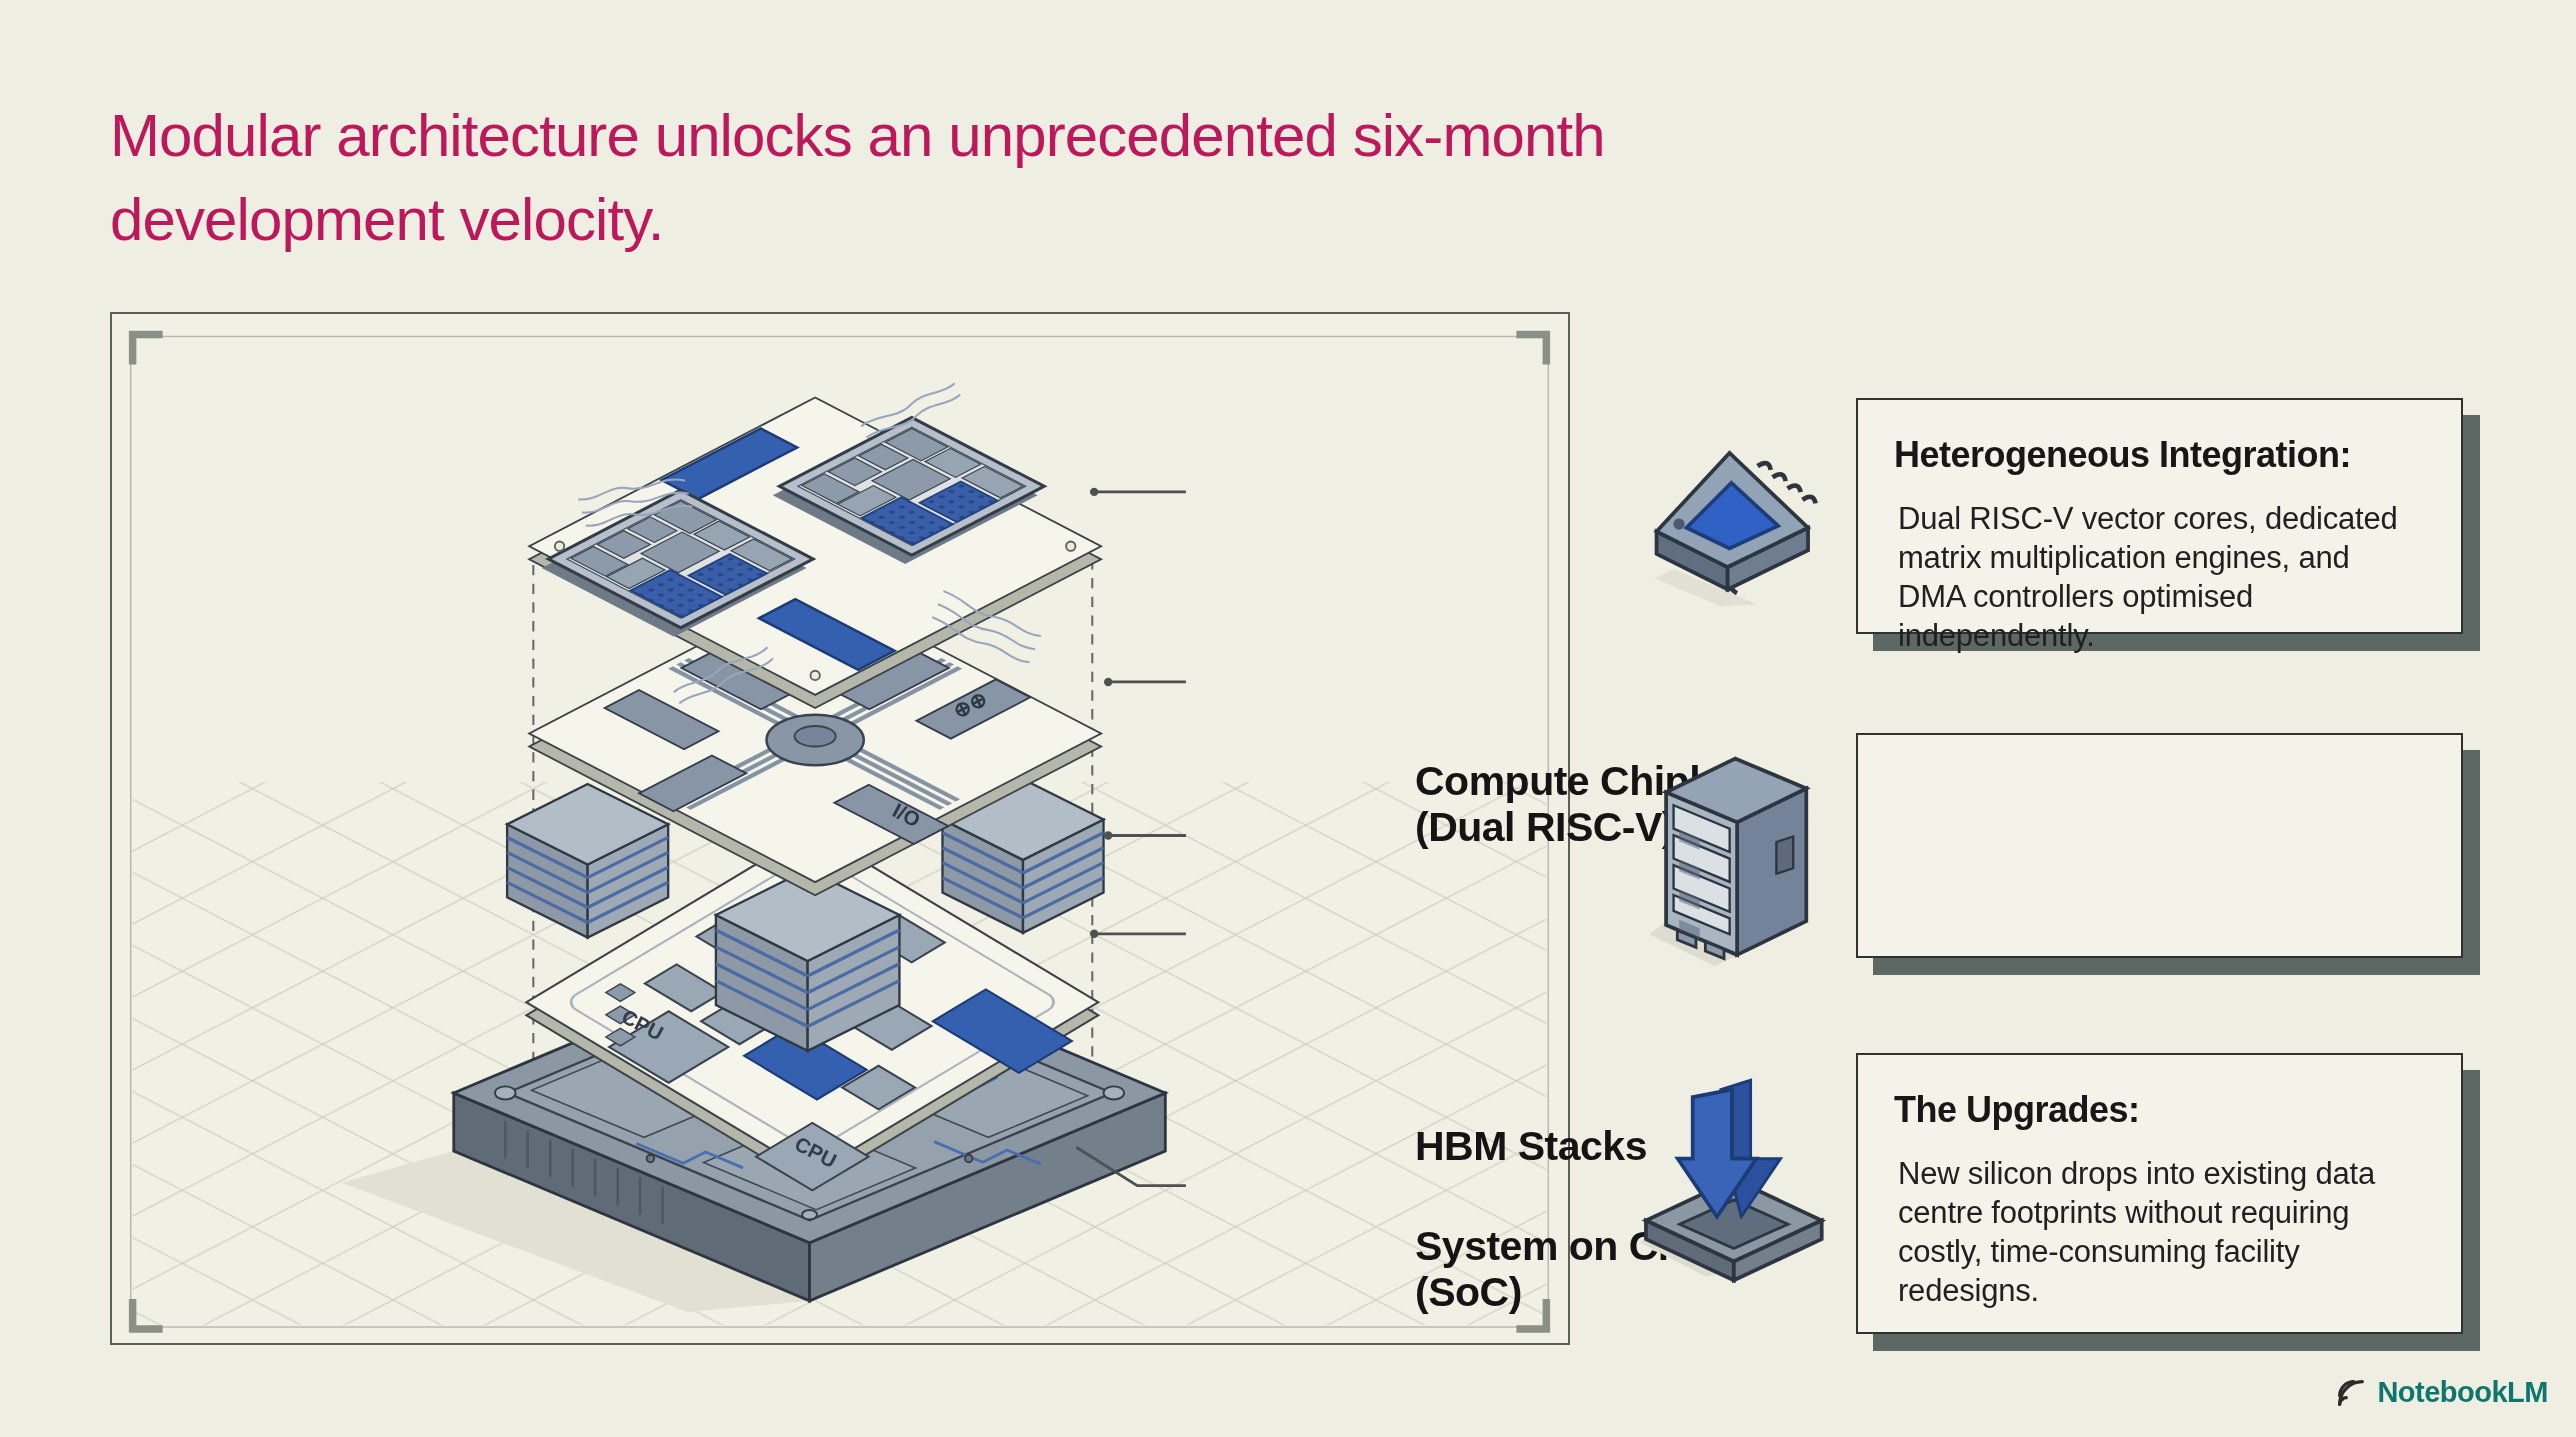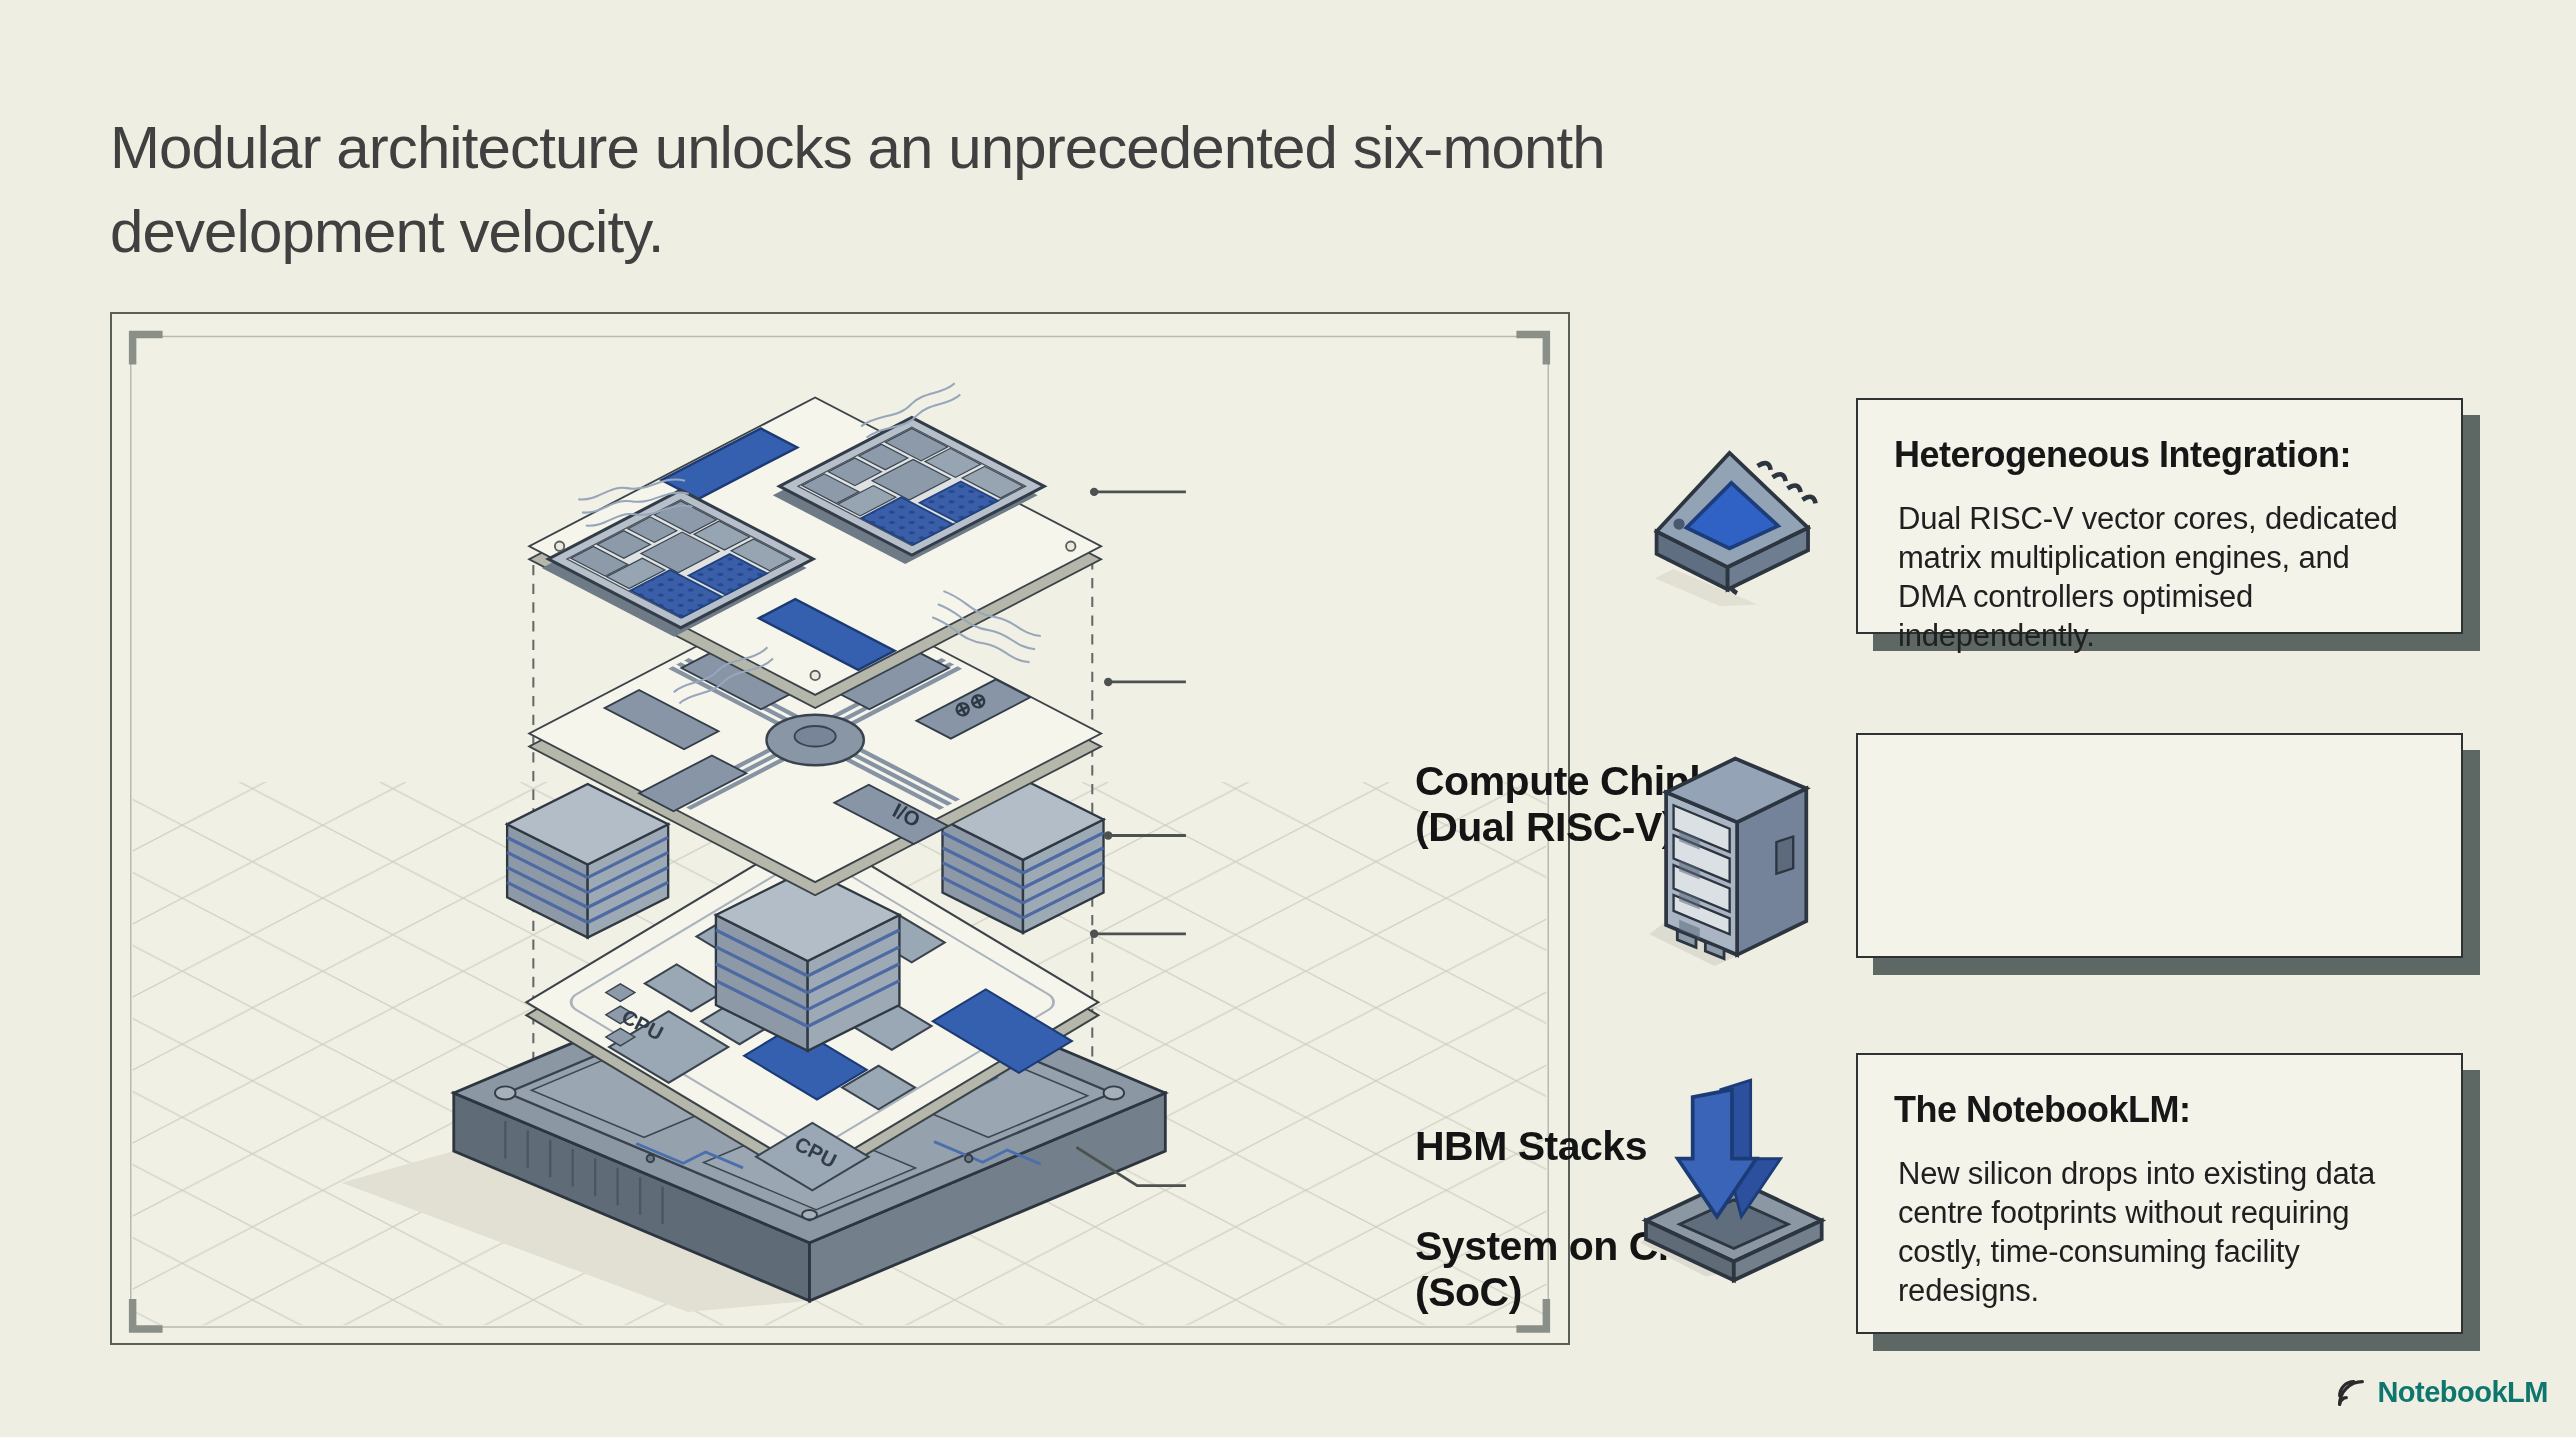--- a/index.html
+++ b/index.html
@@ -4,22 +4,22 @@
 <style>
   html,body{margin:0;padding:0;}
   body{
     width:2576px;height:1438px;position:relative;overflow:hidden;
     background:#efeee2;
     font-family:"Liberation Sans", sans-serif;
     color:#161616;
   }
   
   .title{
-    position:absolute;left:110px;top:66px;width:2247px;
-    font-size:60px;font-weight:400;letter-spacing:-0.9px;line-height:84px;color:#404040;
+    position:absolute;left:110px;top:54px;width:2247px;
+    font-size:60px;font-weight:400;letter-spacing:-0.9px;line-height:84px;color:#be185d;
   }
   .title span{display:block;}
   
   .panel{
     position:absolute;left:110px;top:312px;width:1460px;height:1033px;
     border:2.8px solid #5a5f58;background:#f1f0e5;box-sizing:border-box;
   }
   .panel svg{position:absolute;left:0;top:0;}
   
   .lbl{
@@ -385,21 +385,21 @@
   </svg>
 </div>
 
 <div class="card card1">
   <h3>Heterogeneous Integration:</h3>
   <p>Dual RISC-V vector cores, dedicated matrix multiplication engines, and DMA controllers optimised independently.</p>
 </div>
 <div class="card card2">
 </div>
 <div class="card card3">
-  <h3>The NotebookLM:</h3>
+  <h3>The Upgrades:</h3>
   <p>New silicon drops into existing data centre footprints without requiring costly, time-consuming facility redesigns.</p>
 </div>
 
 <div class="watermark">
   <svg width="34" height="34" viewBox="0 0 36 36">
     <g stroke="#2b2b2b" stroke-width="3.4" fill="none" stroke-linecap="round">
       <path d="M6,30 a24,24 0 0 1 24,-24"></path>
       <path d="M6,21 a15,15 0 0 1 15,-15"></path>
       <path d="M6,30 a7,7 0 0 1 7,-7" fill="#2b2b2b"></path>
     </g>

